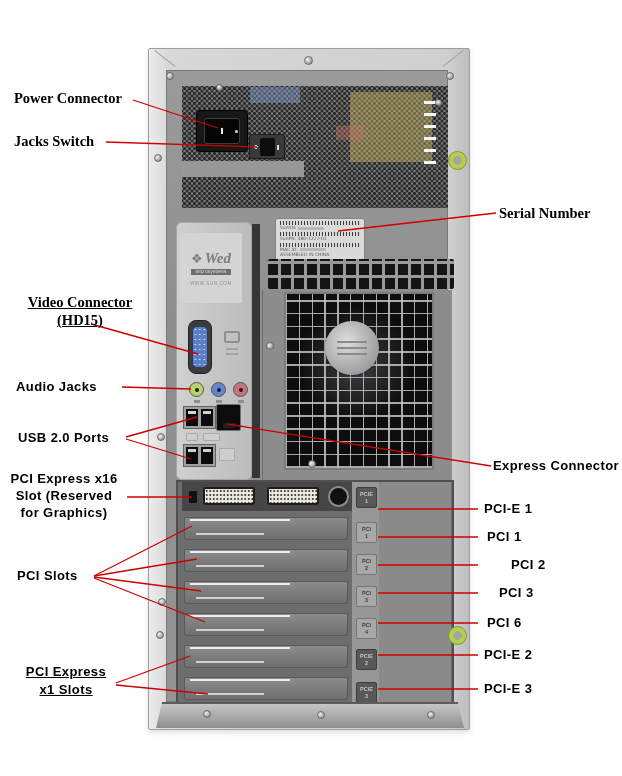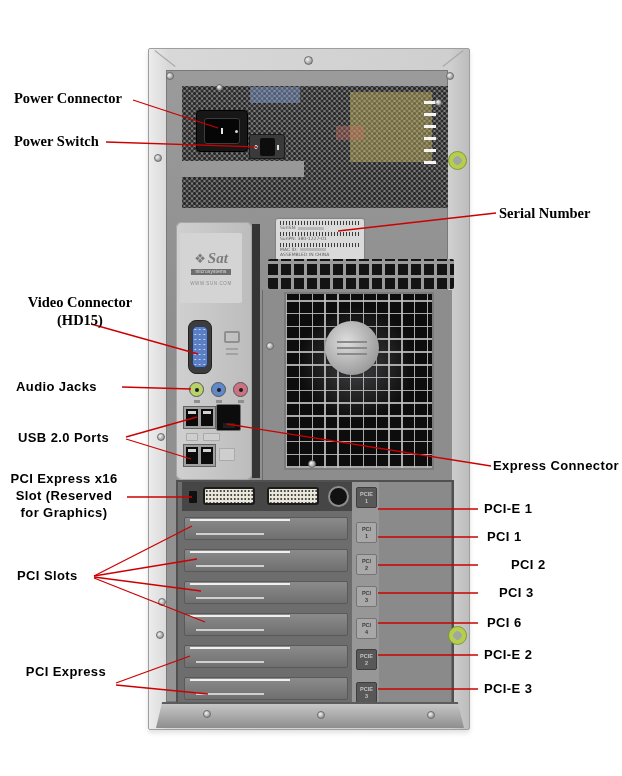--- a/index.html
+++ b/index.html
@@ -135,21 +135,21 @@
         background:radial-gradient(circle,#a2a6a2 0 34%,var(--thumbscrew-green,#b5ce4e) 36% 100%);
         border:1px solid #7f9a2e;}
 
   
   .callouts{position:absolute;left:0;top:0;z-index:15;pointer-events:none;}
   .callouts line{stroke:var(--callout-line,#cc0000);stroke-width:1.3;}
   .lbl{position:absolute;font-weight:700;color:var(--label-text,#000);white-space:nowrap;z-index:20;}
   .lbl.serif{font-family:"Liberation Serif","DejaVu Serif",serif;font-size:14.5px;}
   .lbl.sans{font-family:"Liberation Sans","DejaVu Sans",sans-serif;font-size:13px;letter-spacing:.4px;}
   .lbl.center{text-align:center;white-space:normal;}
-  .lh17 div{line-height:17px;} .lh18 div{line-height:18px;}
+  .lh17 div{line-height:17px;} .lh18 div{line-height:18px;text-decoration:underline;}
 </style>
 </head>
 <body>
 
 <div id="stage">
 
   <div class="frame"></div>
   <div class="bevel" style="left:152px;top:58px;width:26px;transform:rotate(38deg);"></div>
   <div class="bevel" style="left:440px;top:58px;width:26px;transform:rotate(-38deg);"></div>
   <div class="panel"></div>
@@ -183,21 +183,21 @@
   </div>
 
   <div class="vent"></div>
 
   <div class="io-gap"></div>
   <div class="io-panel"></div>
 
   <div class="sun-label">
     <div class="sun-row">
       <span class="sun-mark">❖</span>
-      <span class="sun-word">Sat</span>
+      <span class="sun-word">Wed</span>
     </div>
     <div class="sun-sub">microsystems</div>
     <div class="sun-url">www.sun.com</div>
   </div>
 
   <div class="vga-shell">
     <div class="vga-face"></div>
   </div>
   <div class="monitor-icon"></div>
   <div class="icon-line" style="left:226px;top:348px;width:12px;"></div>
@@ -313,21 +313,21 @@
     <line x1="378" y1="509" x2="478" y2="509"></line>
     <line x1="378" y1="537" x2="478" y2="537"></line>
     <line x1="378" y1="565" x2="478" y2="565"></line>
     <line x1="378" y1="593" x2="478" y2="593"></line>
     <line x1="378" y1="623" x2="478" y2="623"></line>
     <line x1="378" y1="655" x2="478" y2="655"></line>
     <line x1="378" y1="689" x2="478" y2="689"></line>
   </svg>
 
   <div class="lbl serif" style="left:14px;top:90px;">Power Connector</div>
-  <div class="lbl serif" style="left:14px;top:133px;">Power Switch</div>
+  <div class="lbl serif" style="left:14px;top:133px;">Jacks Switch</div>
   <div class="lbl serif" style="left:499px;top:205px;">Serial Number</div>
 
   <div class="lbl serif center lh18" style="left:10px;top:293px;width:140px;">
     <div>Video Connector</div>
     <div>(HD15)</div>
   </div>
 
   <div class="lbl sans" style="left:16px;top:379px;">Audio Jacks</div>
   <div class="lbl sans" style="left:18px;top:430px;">USB 2.0 Ports</div>
   <div class="lbl sans" style="left:493px;top:458px;">Express Connector</div>
@@ -335,20 +335,21 @@
   <div class="lbl sans center lh17" style="left:2px;top:470px;width:124px;">
     <div>PCI Express x16</div>
     <div>Slot (Reserved</div>
     <div>for Graphics)</div>
   </div>
 
   <div class="lbl sans" style="left:17px;top:568px;">PCI Slots</div>
 
   <div class="lbl sans center lh18" style="left:8px;top:663px;width:116px;">
     <div>PCI Express</div>
+    <div>x1 Slots</div>
   </div>
 
   <div class="lbl sans" style="left:484px;top:501px;">PCI-E 1</div>
   <div class="lbl sans" style="left:487px;top:529px;">PCI 1</div>
   <div class="lbl sans" style="left:487px;top:557px;margin-left:24px;">PCI 2</div>
   <div class="lbl sans" style="left:499px;top:585px;">PCI 3</div>
   <div class="lbl sans" style="left:487px;top:615px;">PCI 6</div>
   <div class="lbl sans" style="left:484px;top:647px;">PCI-E 2</div>
   <div class="lbl sans" style="left:484px;top:681px;">PCI-E 3</div>
 

